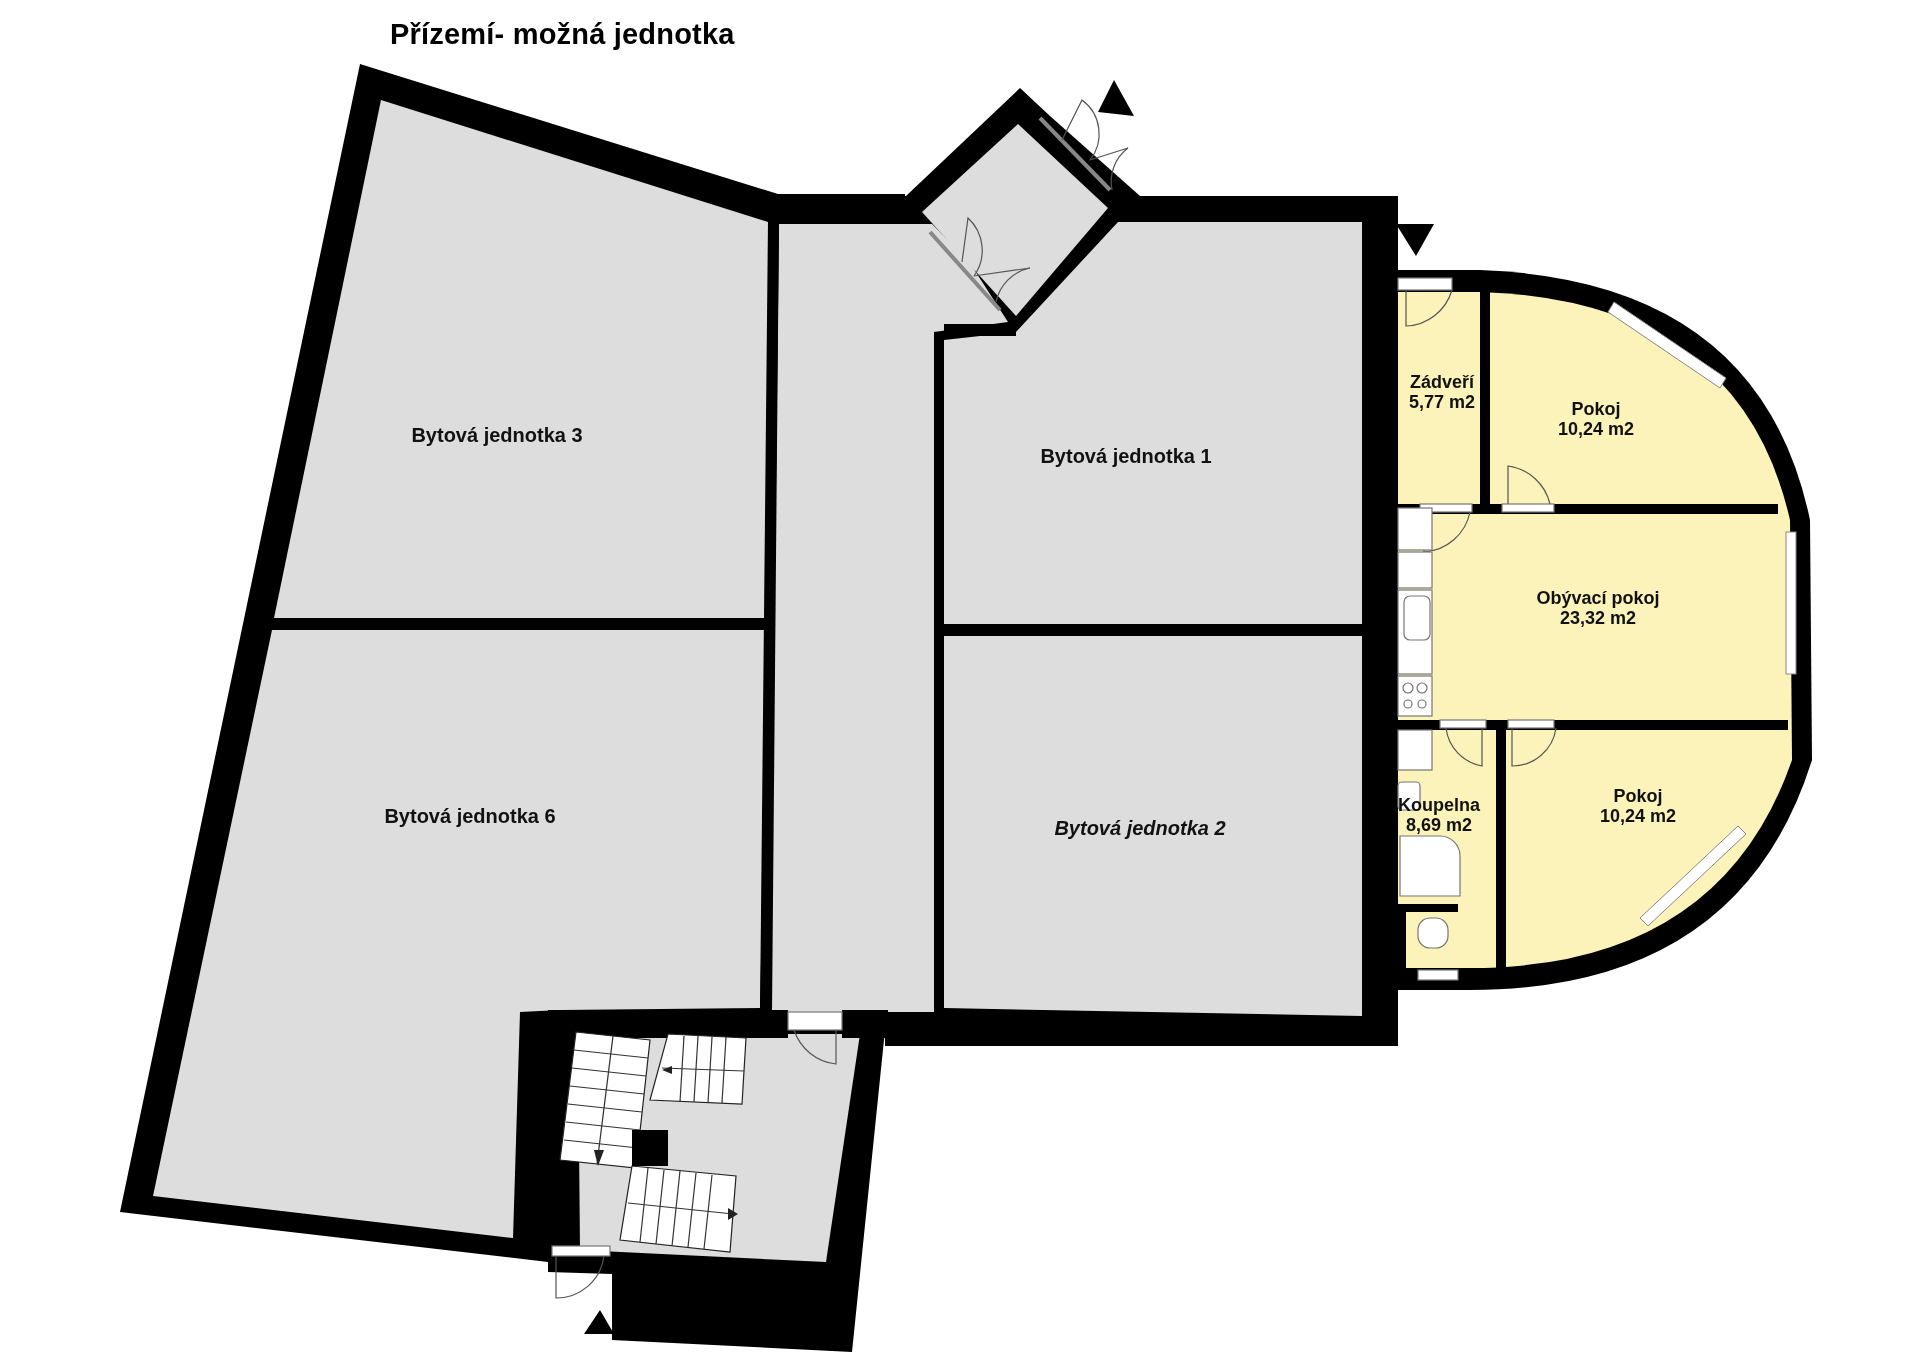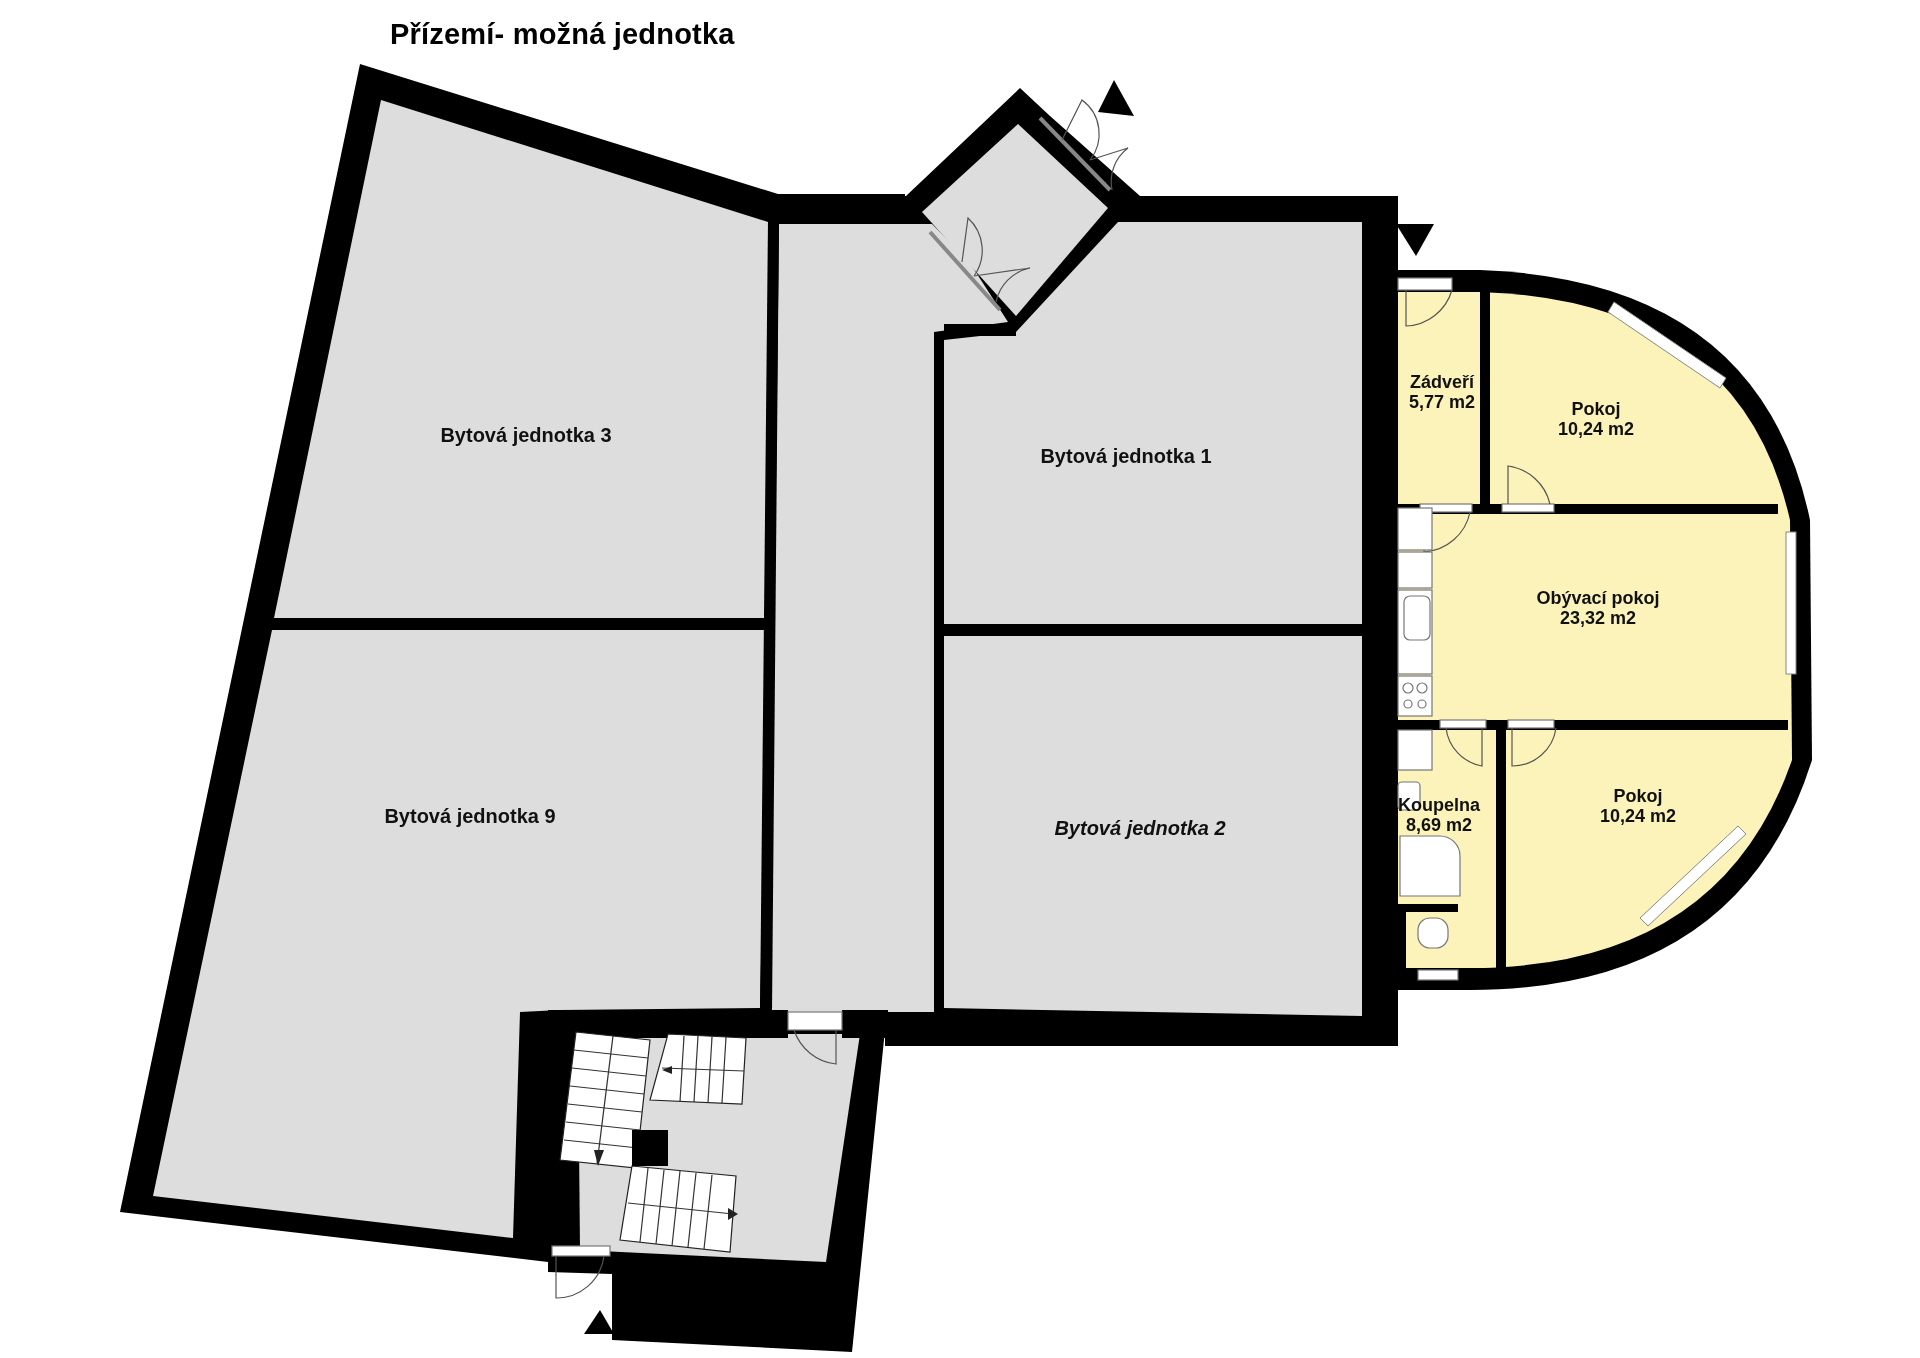--- a/index.html
+++ b/index.html
@@ -152,23 +152,23 @@
 
   <g fill="#000">
     <polygon points="1114,80 1134,116 1098,112"></polygon>
     <polygon points="1396,224 1434,224 1416,256"></polygon>
     <polygon points="584,1334 600,1310 614,1334"></polygon>
   </g>
 </svg>
 
 <div class="title">Přízemí- možná jednotka</div>
 
-<div class="lbl big" style="left:526px; top:435px;">Bytová jednotka 3</div>
+<div class="lbl big" style="left:497px; top:435px;">Bytová jednotka 3</div>
 <div class="lbl big" style="left:1126px; top:456px;text-align:right;">Bytová jednotka 1</div>
-<div class="lbl big" style="left:470px; top:816px;">Bytová jednotka 9</div>
+<div class="lbl big" style="left:470px; top:816px;">Bytová jednotka 6</div>
 <div class="lbl big" style="left:1140px; top:828px;font-style:italic;">Bytová jednotka 2</div>
 
 <div class="lbl small" style="left:1442px; top:392px;">
   <span>Zádveří</span>
   <span>5,77 m2</span>
 </div>
 <div class="lbl small" style="left:1596px; top:419px;">
   <span>Pokoj</span>
   <span>10,24 m2</span>
 </div>

